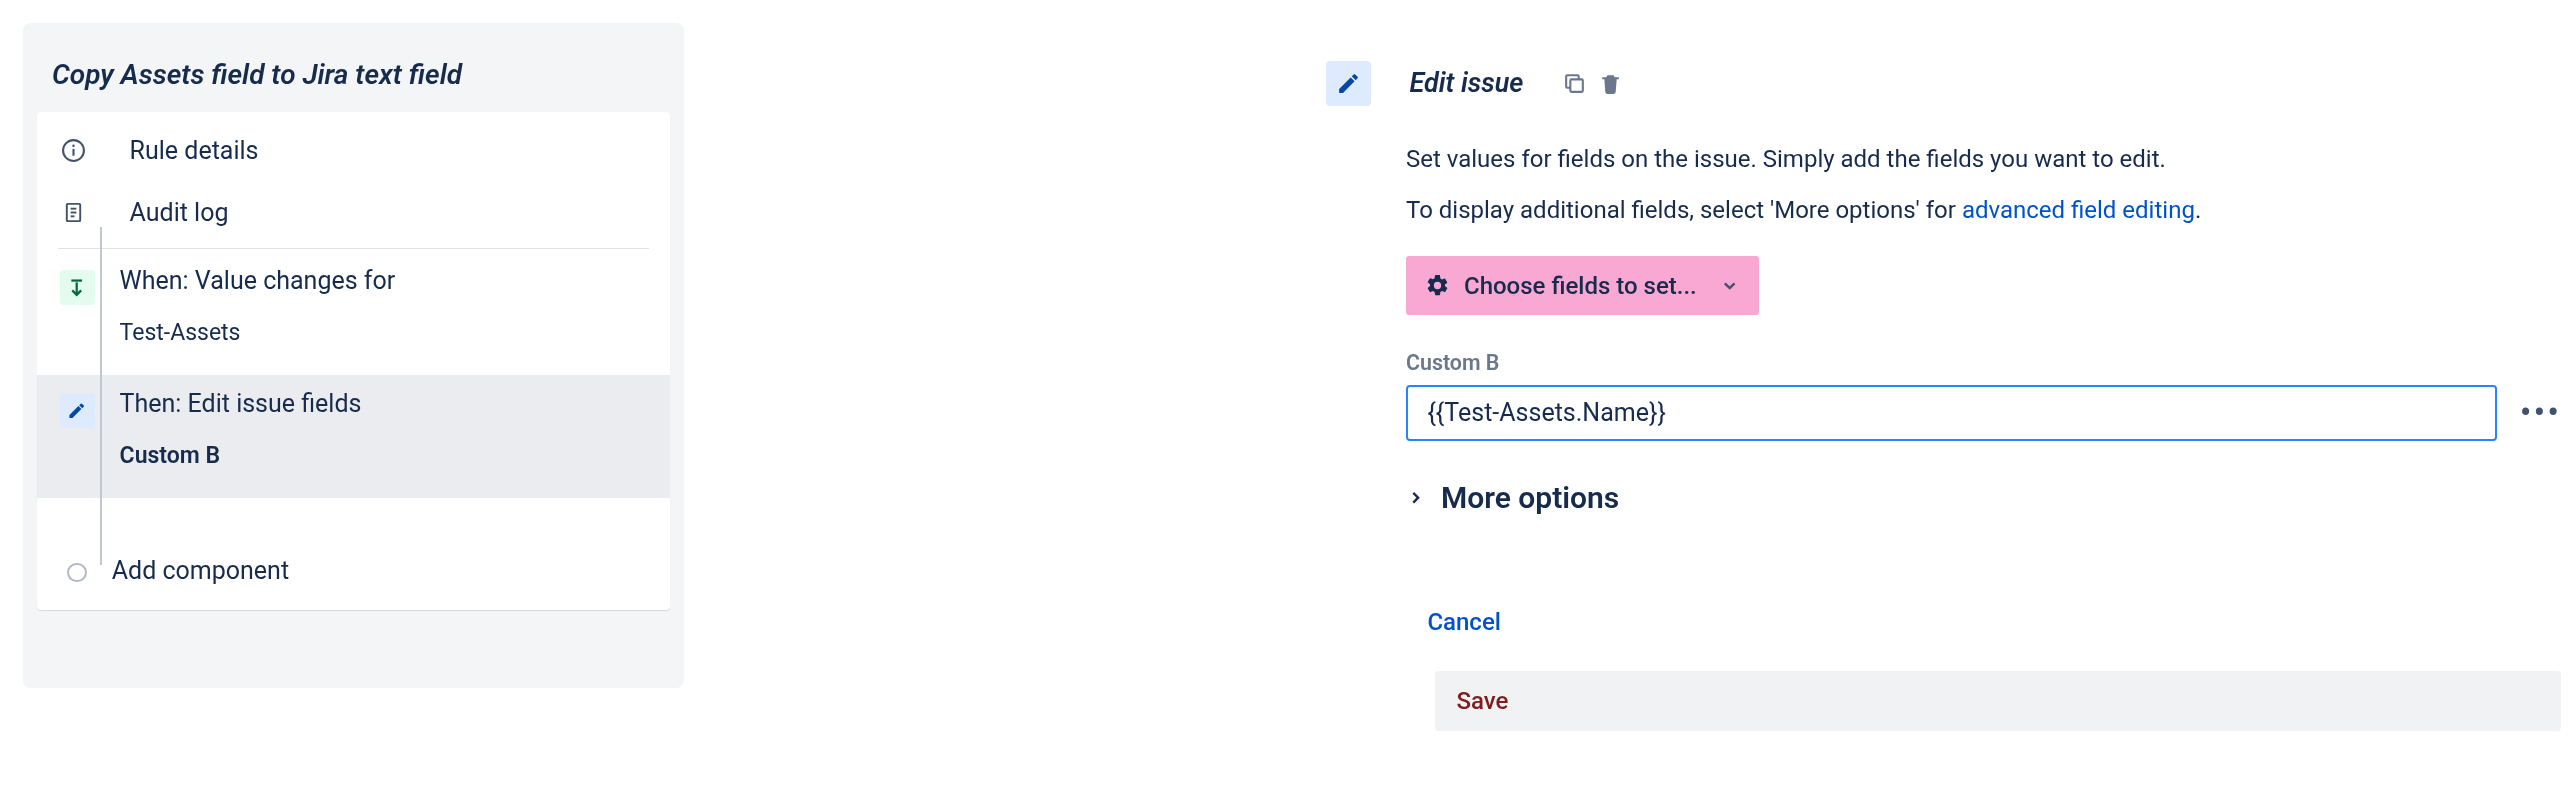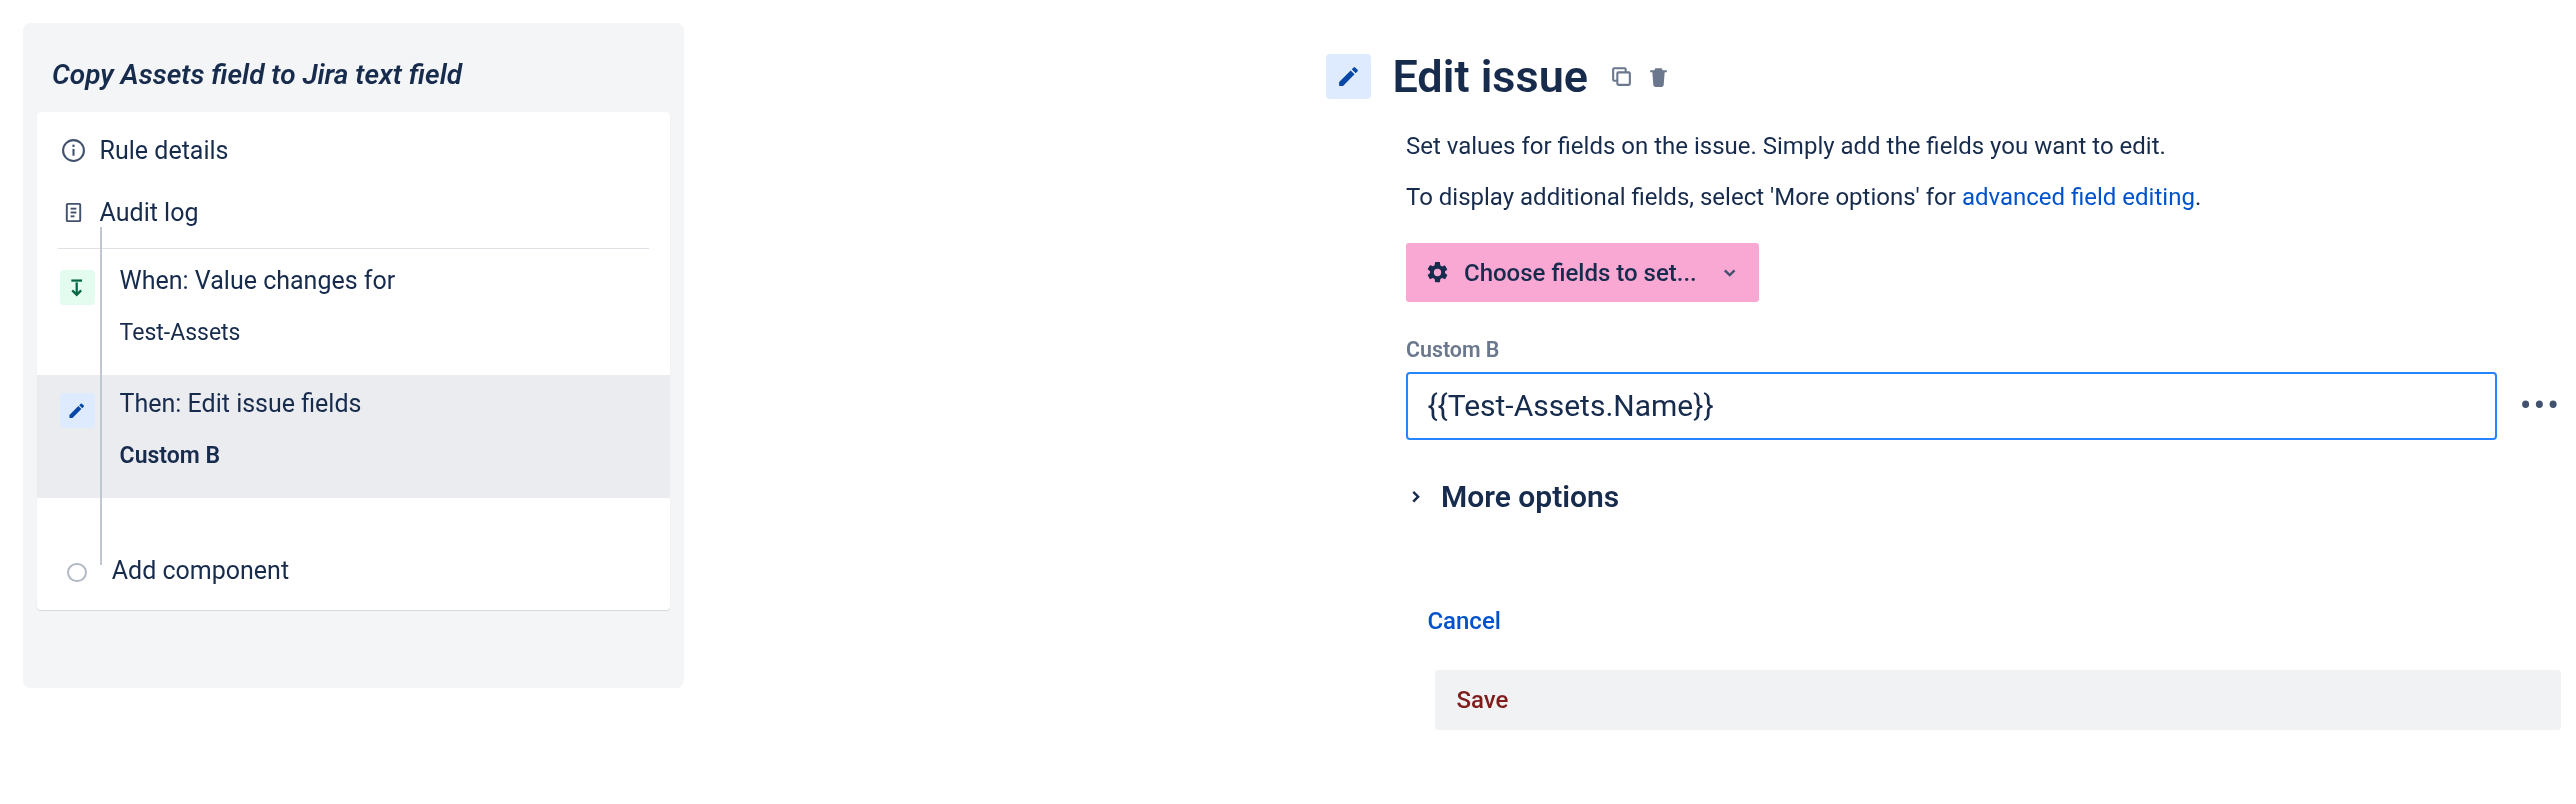--- a/index.html
+++ b/index.html
@@ -47,21 +47,21 @@
     background:#fff;
     border-radius:3.9px;
     padding:7.8px 0;
     box-shadow:0 1px 1px rgba(9,30,66,.13);
     position:relative;
   }
   .rule-row{
     display:flex;
     align-items:center;
     padding:16.5px 23px;
-    gap:13px;
+    gap:43px;
     font-size:25px;
     color:var(--text);
     cursor:pointer;
   }
   .rule-row .glyph{width:27px;display:flex;align-items:center;justify-content:center;flex:none;}
   .rule-sep{height:1px;background:#DFE1E6;margin:3.9px 21.4px;}
   
   .step{
     padding:13.6px 23px 29px 23px;
     display:flex;
@@ -104,21 +104,21 @@
   .detail-header{
     display:flex;
     align-items:center;
     gap:21.4px;
   }
   .detail-header .hdr-badge{
     width:45px;height:45px;border-radius:3.9px;
     background:#DEEBFF;display:flex;align-items:center;justify-content:center;
   }
   .detail-header h1{
-    font-size:45px;font-weight:600;margin:0;
+    font-size:27px;font-weight:600;margin:17px;font-style:italic;
   }
   .hdr-actions{display:flex;gap:11.7px;color:#6B778C;}
   .hdr-actions .act{cursor:pointer;display:flex;}
   .detail-desc{
     margin-top:25px;
     font-size:24px;
     line-height:1.55;
     padding-left:80px;
   }
   .detail-desc .link{color:var(--link);cursor:pointer;}
@@ -128,22 +128,22 @@
     background:#f9a8d4;
     border-radius:2.9px;
     padding:15.6px 19.4px;
     font-size:24px;font-weight:500;
     cursor:pointer;
   }
   .field-block{margin:35px 0 0 80px;}
   .field-label{font-size:21.4px;font-weight:600;color:#6B778C;}
   .field-row{display:flex;align-items:center;gap:23px;margin-top:9.7px;}
   .text-input{
-    flex:1;height:68px;border:2.9px solid var(--field-ring);border-radius:3.9px;
-    font-size:30px;padding:0 19.4px;outline:none;background:#fff;color:var(--text);
+    flex:1;height:56px;border:2.9px solid var(--field-ring);border-radius:3.9px;
+    font-size:25px;padding:0 19.4px;outline:none;background:#fff;color:var(--text);
     font-family:inherit;
   }
   .kebab{font-size:35px;color:#42526E;letter-spacing:1.9px;cursor:pointer;line-height:0.4;}
   .more-options{
     margin:39px 0 0 80px;
     display:flex;align-items:center;gap:15.6px;
     font-size:30px;font-weight:600;cursor:pointer;
   }
   .footer-actions{
     margin:78px 0 0 80px;

